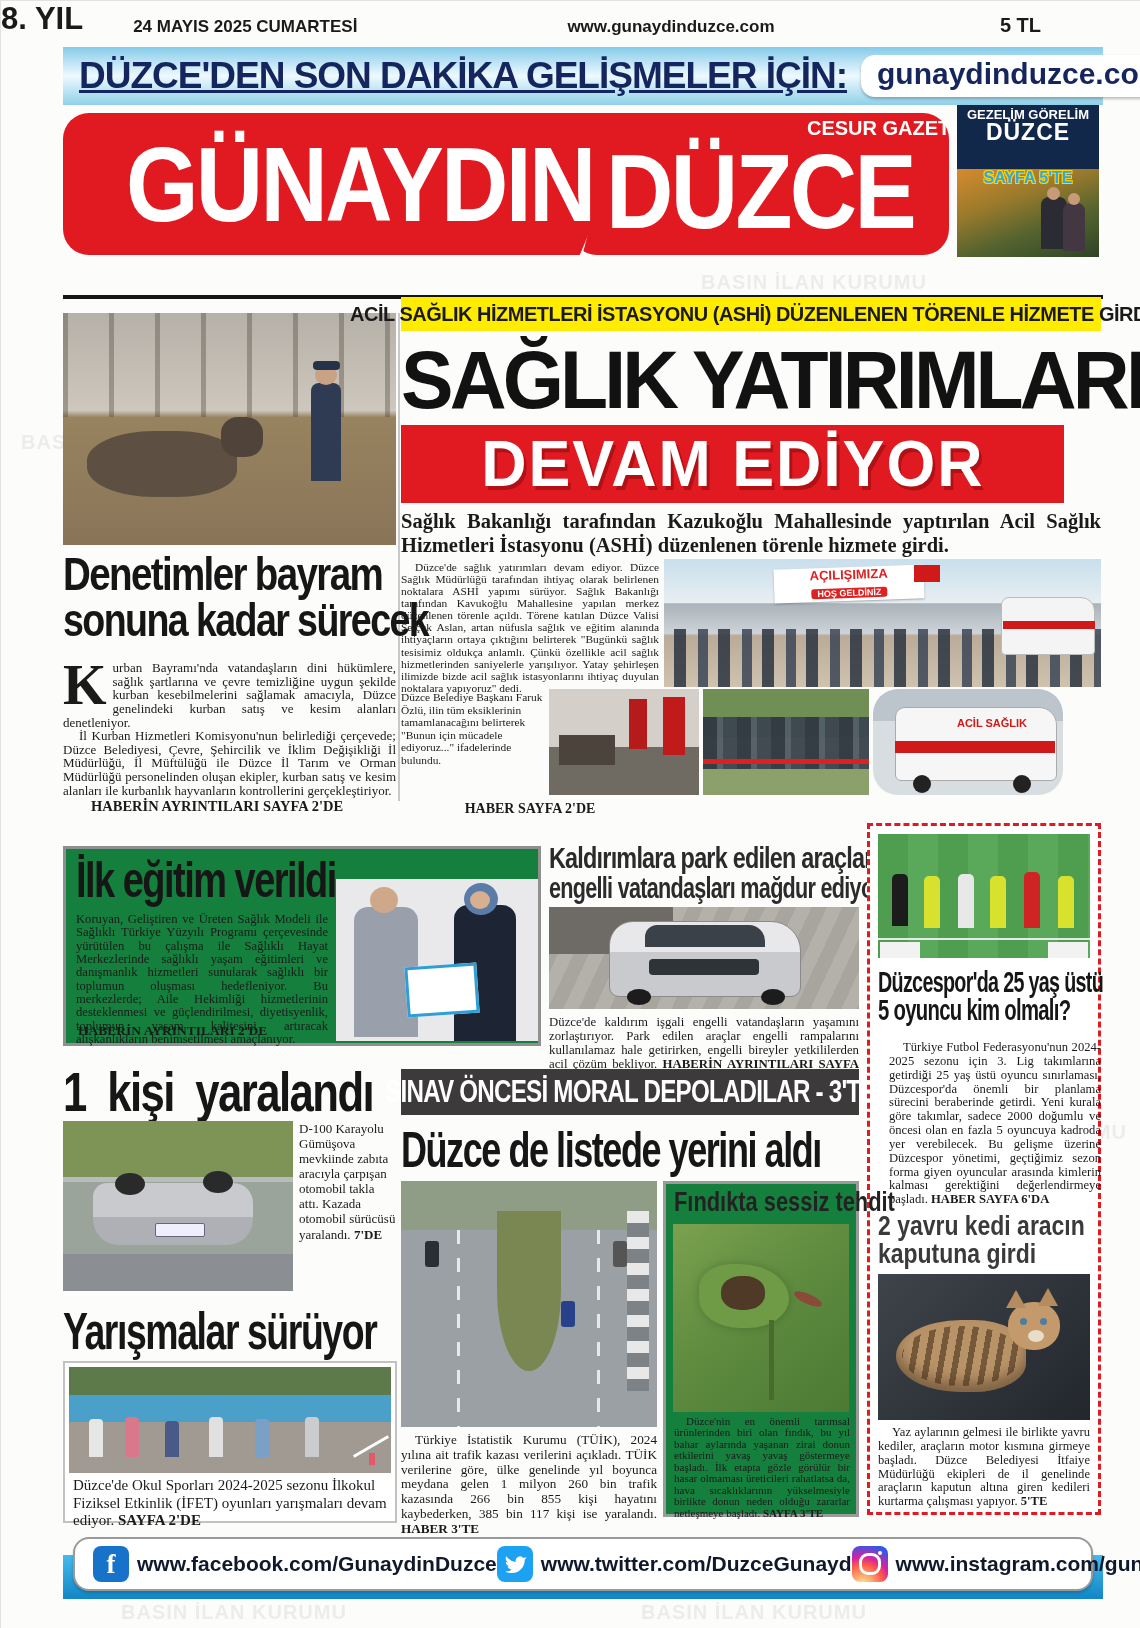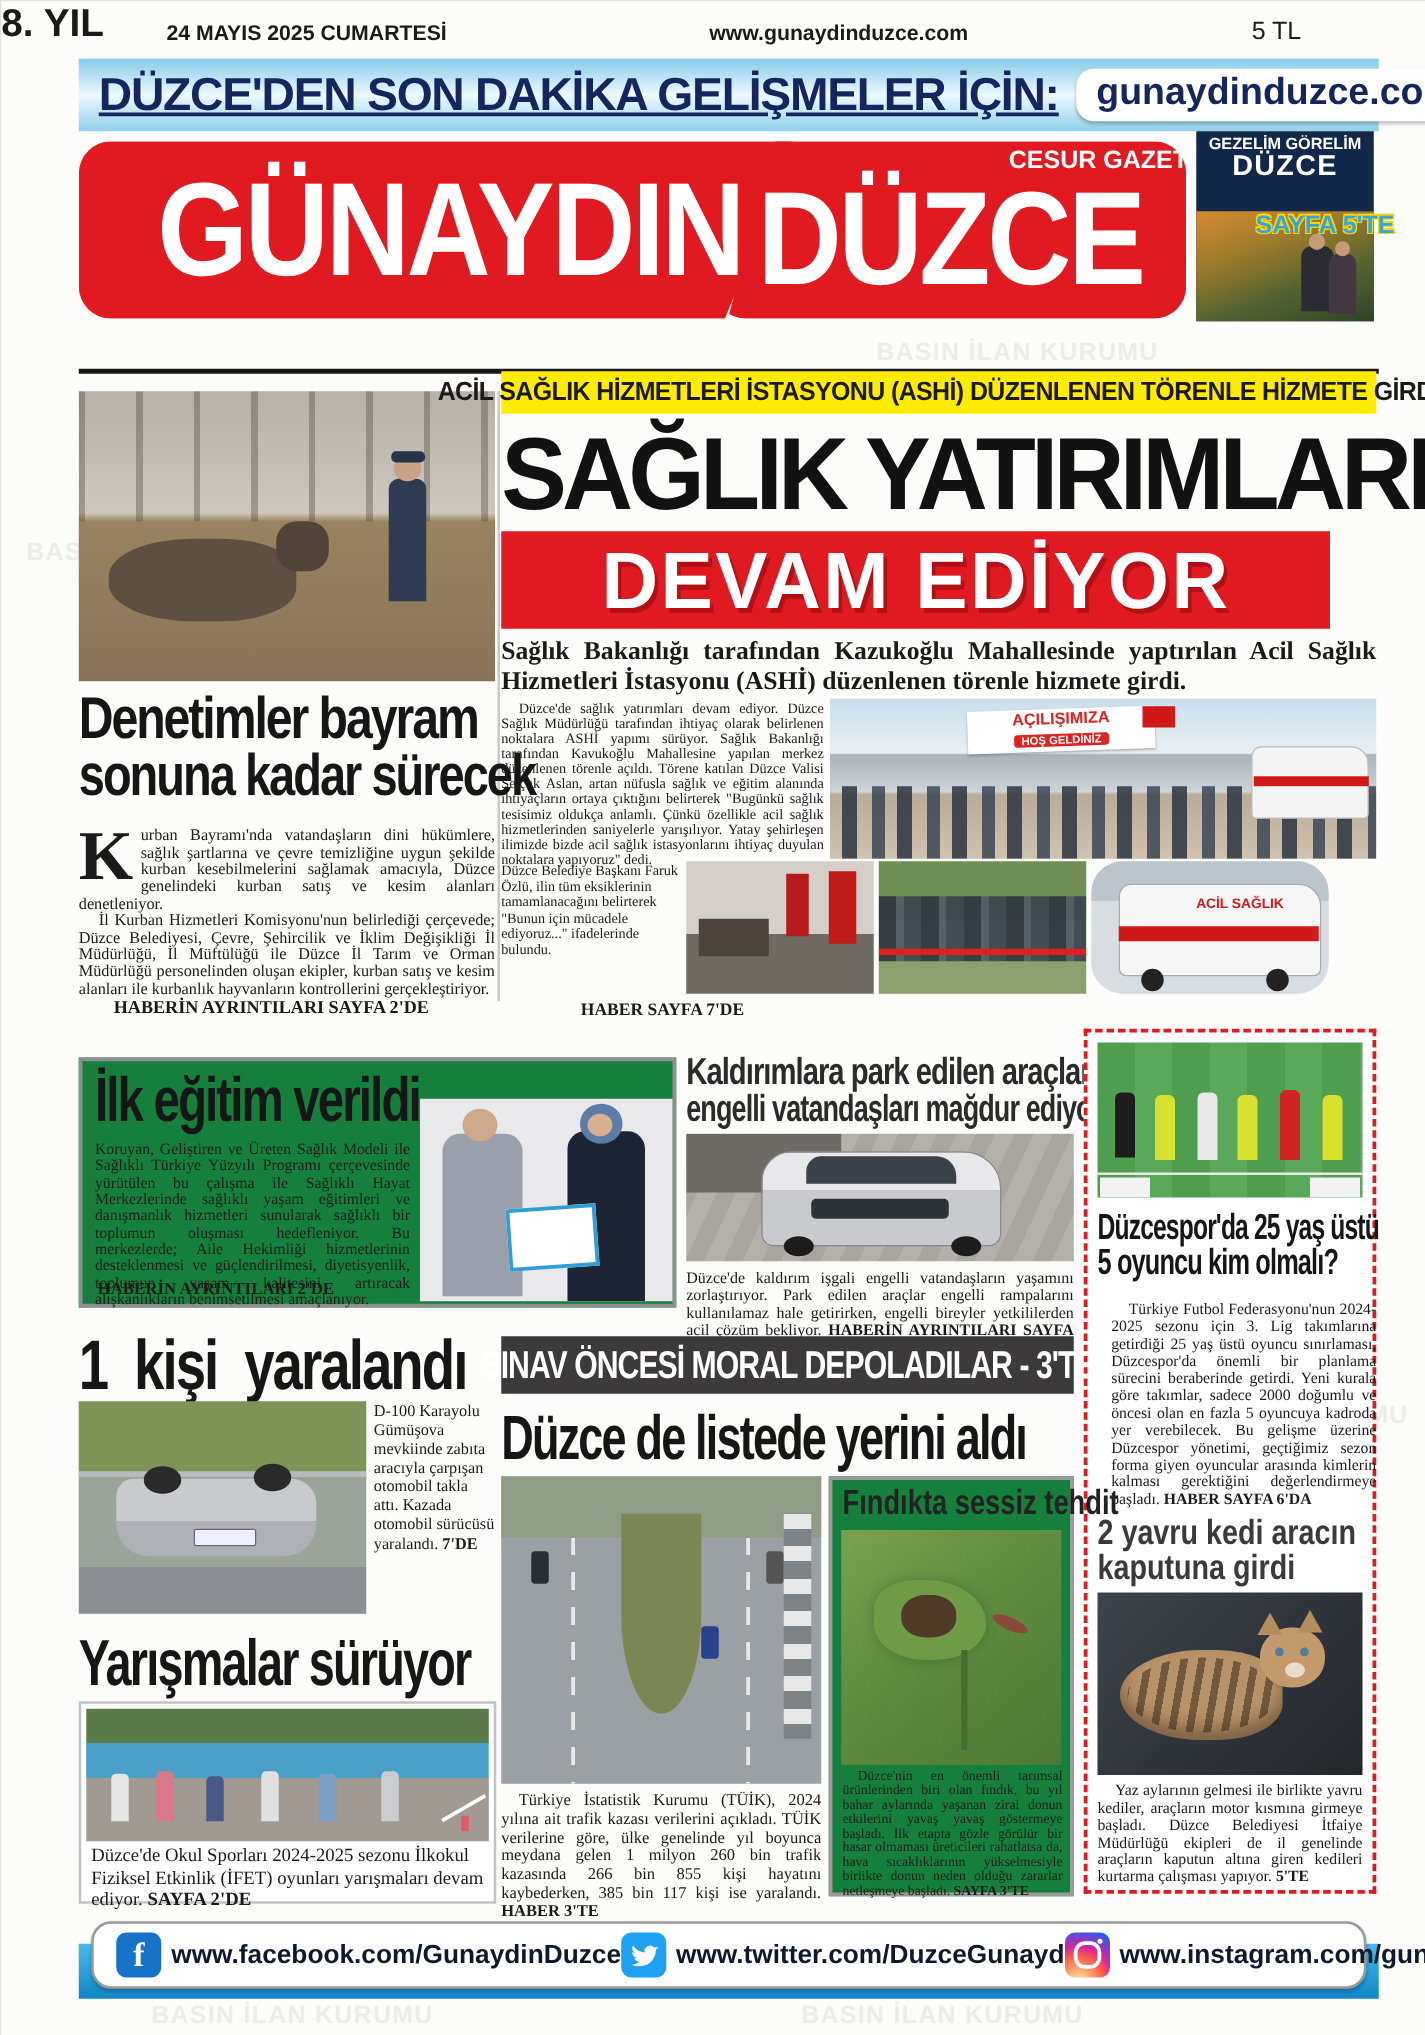--- a/index.html
+++ b/index.html
@@ -20,22 +20,22 @@
   #banner .pill{margin-left:14px;background:#fff;border-radius:14px;padding:2px 16px 6px;font-size:30px;font-weight:900;color:#15265e;box-shadow:0 2px 3px rgba(0,0,0,.25);}
   
   .redblk{position:absolute;background:#e01a20;border-radius:26px;display:flex;align-items:center;justify-content:center;}
   .mast{font-size:106px;font-weight:900;color:#fff;letter-spacing:-3px;transform:scaleX(.88);white-space:nowrap;}
   #cesur{left:806px;top:116px;font-size:20px;font-weight:800;color:#fff;letter-spacing:0;}
   
   #promo{left:956px;top:104px;width:142px;height:152px;background:#12284a;}
   #promo .hd{position:absolute;left:0;top:2px;width:100%;text-align:center;color:#fff;}
   #promo .l1{font-size:13px;font-weight:800;}
   #promo .l2{font-size:23px;font-weight:900;letter-spacing:1px;line-height:.95;}
-  #promo .l3{position:absolute;left:0;top:64px;width:100%;text-align:center;font-size:20px;font-weight:900;color:#2fa7e4;
-             text-shadow:-1px -1px 0 #ffd400,1px -1px 0 #ffd400,-1px 1px 0 #ffd400,1px 1px 0 #ffd400;z-index:2;padding-left:32px;}
+  #promo .l3{position:absolute;left:0;top:64px;width:100%;text-align:center;font-size:16px;font-weight:900;color:#2fa7e4;
+             text-shadow:-1px -1px 0 #ffd400,1px -1px 0 #ffd400,-1px 1px 0 #ffd400,1px 1px 0 #ffd400;z-index:2;}
   #promoph{left:956px;top:168px;width:142px;height:88px;}
   
   #dateline{left:62px;top:256px;width:1040px;height:36px;display:flex;align-items:flex-end;}
   #rule-th{left:62px;top:294px;width:1040px;height:4px;background:#161616;}
   
   .khl{font-weight:900;color:#161616;}
   .serb{font-family:"Liberation Serif",serif;font-weight:bold;}
   .more{font-weight:bold;}
   
   #dash{left:866px;top:822px;width:234px;height:692px;border:3px dashed #e01a20;box-sizing:border-box;background:#fff;}
@@ -90,21 +90,21 @@
     <div style="left:84px;top:28px;width:26px;height:52px;background:#2b2b33;border-radius:8px 8px 0 0;"></div>
     <div style="left:106px;top:34px;width:22px;height:48px;background:#433742;border-radius:8px 8px 0 0;"></div>
     <div style="left:90px;top:18px;width:13px;height:13px;border-radius:50%;background:#c79b7a;"></div>
     <div style="left:111px;top:24px;width:12px;height:12px;border-radius:50%;background:#c79b7a;"></div>
   </div>
 
   <div id="dateline">
     <span style="font-size:31px;font-weight:900;">8. YIL</span>
     <span style="font-size:17px;font-weight:bold;margin-left:50px;">24 MAYIS 2025 CUMARTESİ</span>
     <span style="font-size:17px;font-weight:bold;margin-left:210px;">www.gunaydinduzce.com</span>
-    <span style="font-size:20px;font-weight:normal;margin-left:auto;">5 TL</span>
+    <span style="font-size:20px;font-weight:bold;margin-left:auto;">5 TL</span>
   </div>
   <div id="rule-th" class="abs"></div>
   <div class="abs" style="left:397px;top:312px;width:2px;height:488px;background:#c9c9c9;"></div>
 
   <div class="ph" style="left:62px;top:312px;width:333px;height:232px;background:linear-gradient(180deg,#b6b1a8 0%,#cdc7bd 42%,#97835f 45%,#8a7458 100%);">
     <div style="left:0;top:0;width:100%;height:45%;background:repeating-linear-gradient(90deg,rgba(70,60,50,.35) 0 5px,transparent 5px 46px);"></div>
     <div style="left:24px;top:118px;width:150px;height:66px;background:#5d4f41;border-radius:45% 40% 40% 45%;"></div>
     <div style="left:158px;top:104px;width:42px;height:40px;background:#50443a;border-radius:40%;"></div>
     <div style="left:248px;top:70px;width:30px;height:98px;background:#2e3b52;border-radius:8px 8px 0 0;"></div>
     <div style="left:252px;top:52px;width:22px;height:20px;border-radius:50%;background:#c9a184;"></div>
@@ -128,21 +128,21 @@
   </div>
   <div class="abs" style="left:400px;top:424px;width:663px;height:78px;background:#e01a20;display:flex;align-items:center;justify-content:center;">
     <span class="nw" style="font-size:64px;font-weight:900;color:#fff;letter-spacing:2px;transform:scaleX(.98);text-shadow:3px 4px 0 rgba(90,0,0,.35);">DEVAM EDİYOR</span>
   </div>
   <div class="abs serb j" style="left:400px;top:508px;width:700px;font-size:20.5px;line-height:1.18;">Sağlık Bakanlığı tarafından Kazukoğlu Mahallesinde yaptırılan Acil Sağlık Hizmetleri İstasyonu (ASHİ) düzenlenen törenle hizmete girdi.</div>
 
   <div class="abs ser j" style="left:400px;top:560px;width:258px;font-size:11.4px;line-height:1.06;">
     <p style="margin:0;text-indent:14px;">Düzce'de sağlık yatırımları devam ediyor. Düzce Sağlık Müdürlüğü tarafından ihtiyaç olarak belirlenen noktalara ASHİ yapımı sürüyor. Sağlık Bakanlığı tarafından Kavukoğlu Mahallesine yapılan merkez düzenlenen törenle açıldı. Törene katılan Düzce Valisi Selçuk Aslan, artan nüfusla sağlık ve eğitim alanında ihtiyaçların ortaya çıktığını belirterek "Bugünkü sağlık tesisimiz oldukça anlamlı. Çünkü özellikle acil sağlık hizmetlerinden saniyelerle yarışılıyor. Yatay şehirleşen ilimizde bizde acil sağlık istasyonlarını ihtiyaç duyulan noktalara yapıyoruz" dedi.</p>
   </div>
   <div class="abs ser" style="left:400px;top:690px;width:144px;font-size:11.4px;line-height:1.1;">Düzce Belediye Başkanı Faruk Özlü, ilin tüm eksiklerinin tamamlanacağını belirterek "Bunun için mücadele ediyoruz..." ifadelerinde bulundu.</div>
-  <div class="abs ser more" style="left:400px;top:800px;width:258px;text-align:center;font-size:14px;">HABER SAYFA 7'DE</div>
+  <div class="abs ser more" style="left:400px;top:800px;width:258px;text-align:center;font-size:14px;">HABER SAYFA 2'DE</div>
 
   <div class="ph" style="left:663px;top:558px;width:437px;height:128px;background:linear-gradient(180deg,#c8dfec 0%,#e8eef2 34%,#aab3ba 35%,#cdd3d8 58%,#b9ab97 60%,#cfc2ae 100%);">
     <div style="left:110px;top:8px;width:150px;height:34px;background:#fff;transform:rotate(-2deg);box-shadow:0 1px 2px rgba(0,0,0,.3);text-align:center;">
       <span style="position:relative;font-size:13px;font-weight:900;color:#d22;display:block;">AÇILIŞIMIZA</span>
       <span style="position:relative;font-size:9px;font-weight:900;color:#fff;background:#d22;display:inline-block;padding:0 6px;border-radius:3px;">HOŞ GELDİNİZ</span>
     </div>
     <div style="left:250px;top:6px;width:26px;height:17px;background:#d01a1a;"></div>
     <div style="left:0;bottom:0;width:100%;height:58px;background:repeating-linear-gradient(90deg,transparent 0 10px,#2c3340 10px 22px,transparent 22px 34px,#3c4656 34px 44px);opacity:.85;"></div>
     <div style="right:6px;top:38px;width:92px;height:56px;background:#f4f4f4;border-radius:8px 14px 4px 4px;border:1px solid #bbb;"></div>
     <div style="right:6px;top:62px;width:92px;height:8px;background:#d01a1a;"></div>

